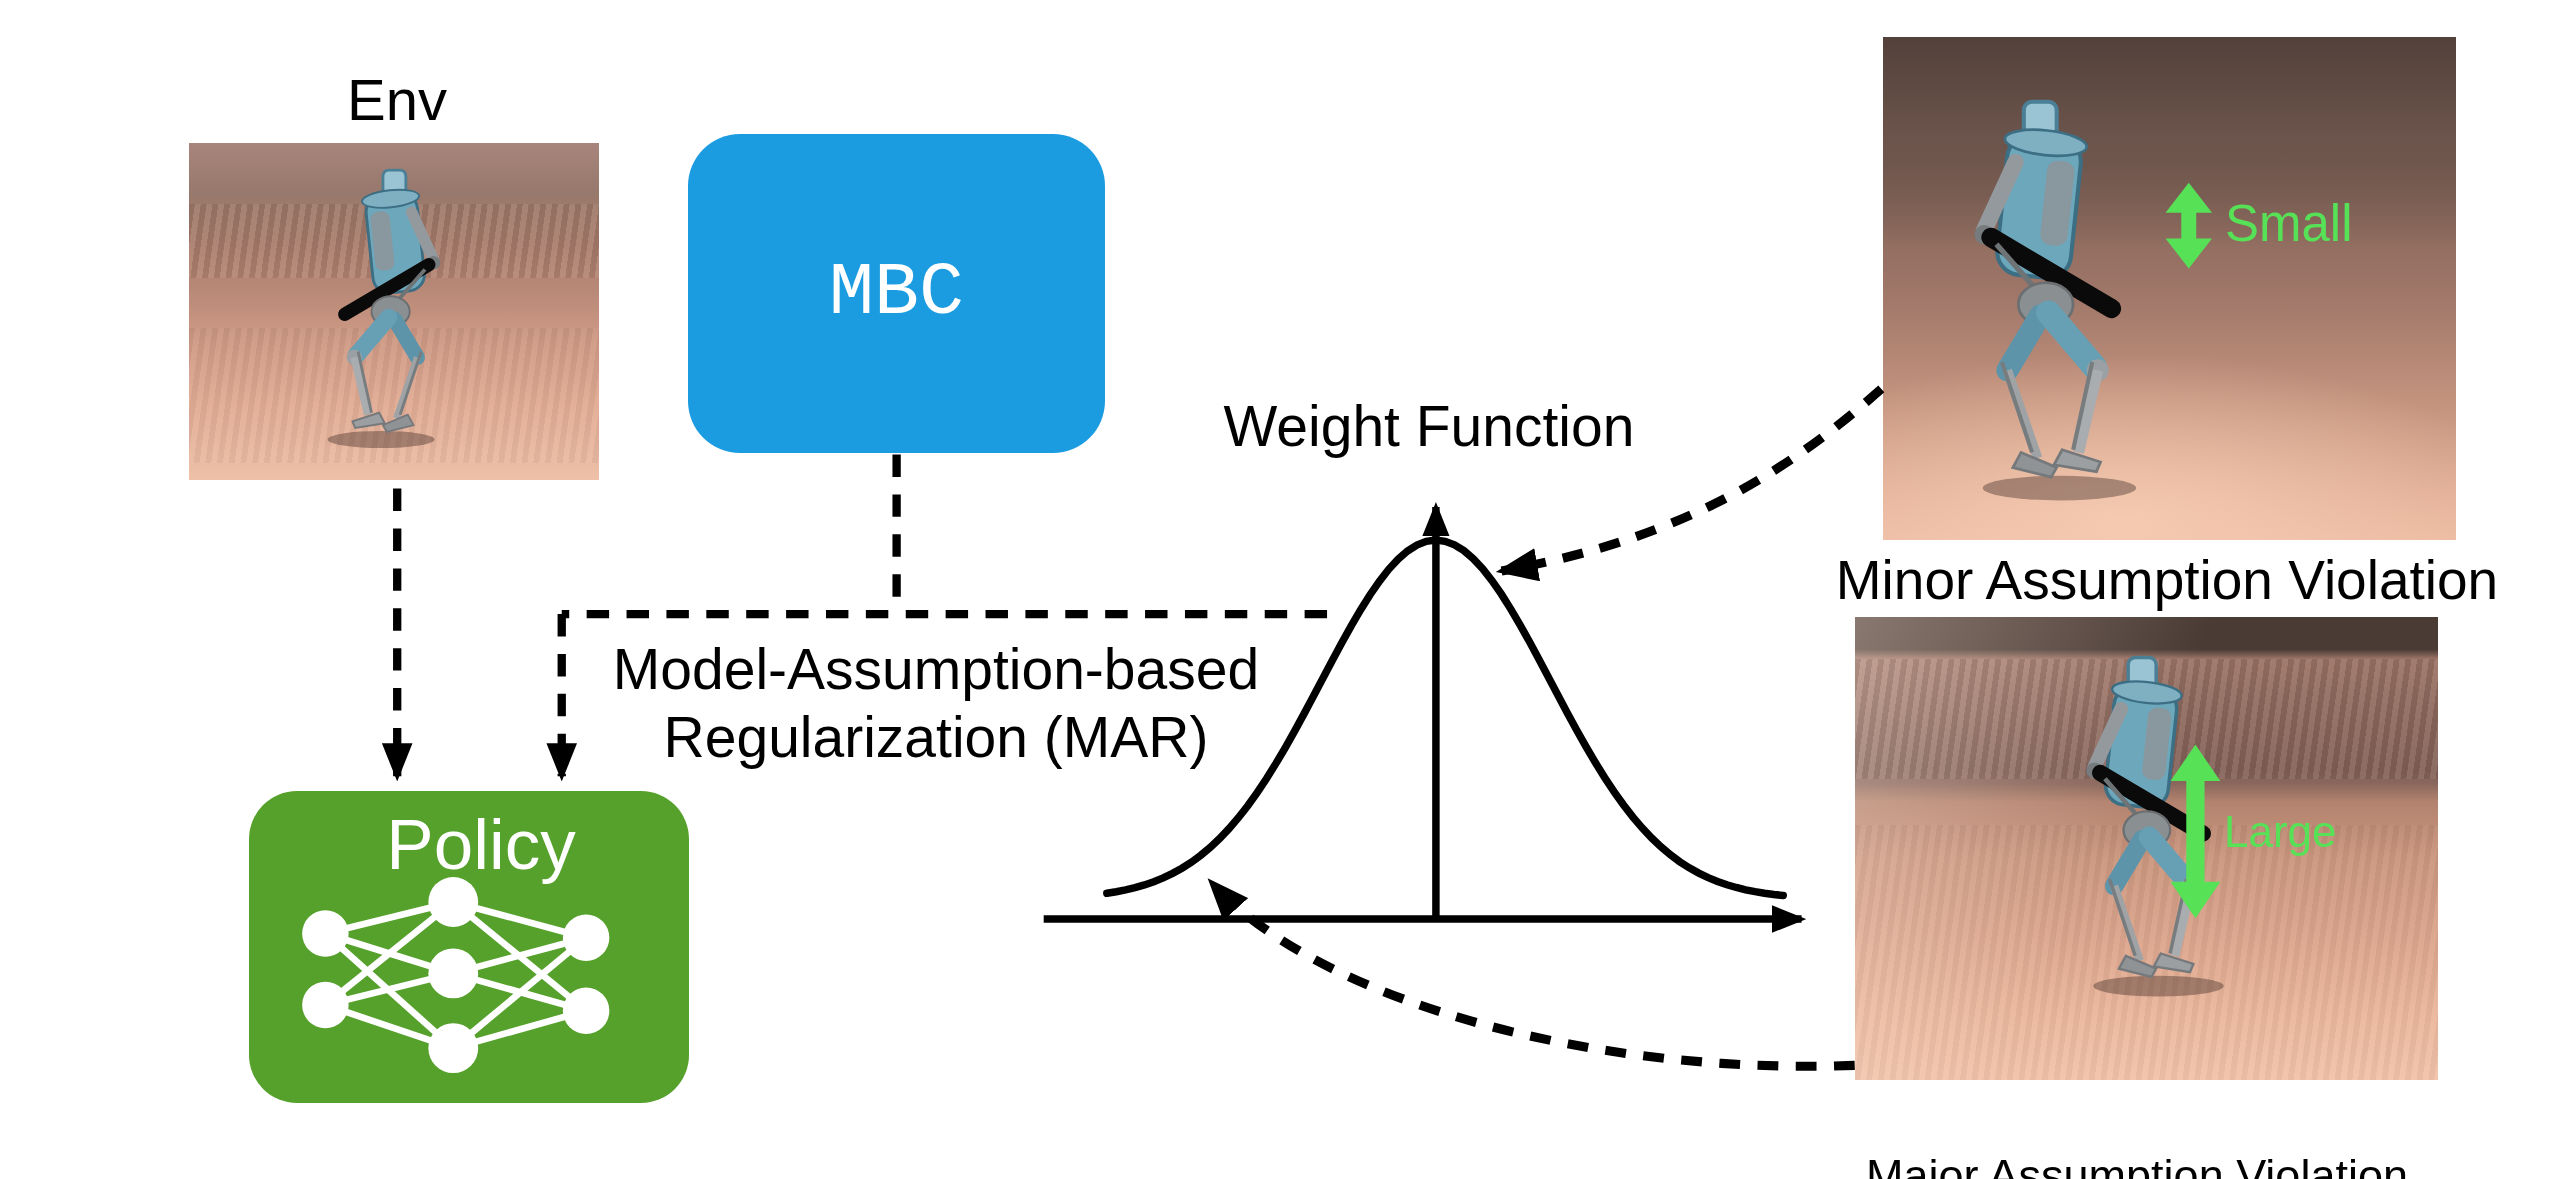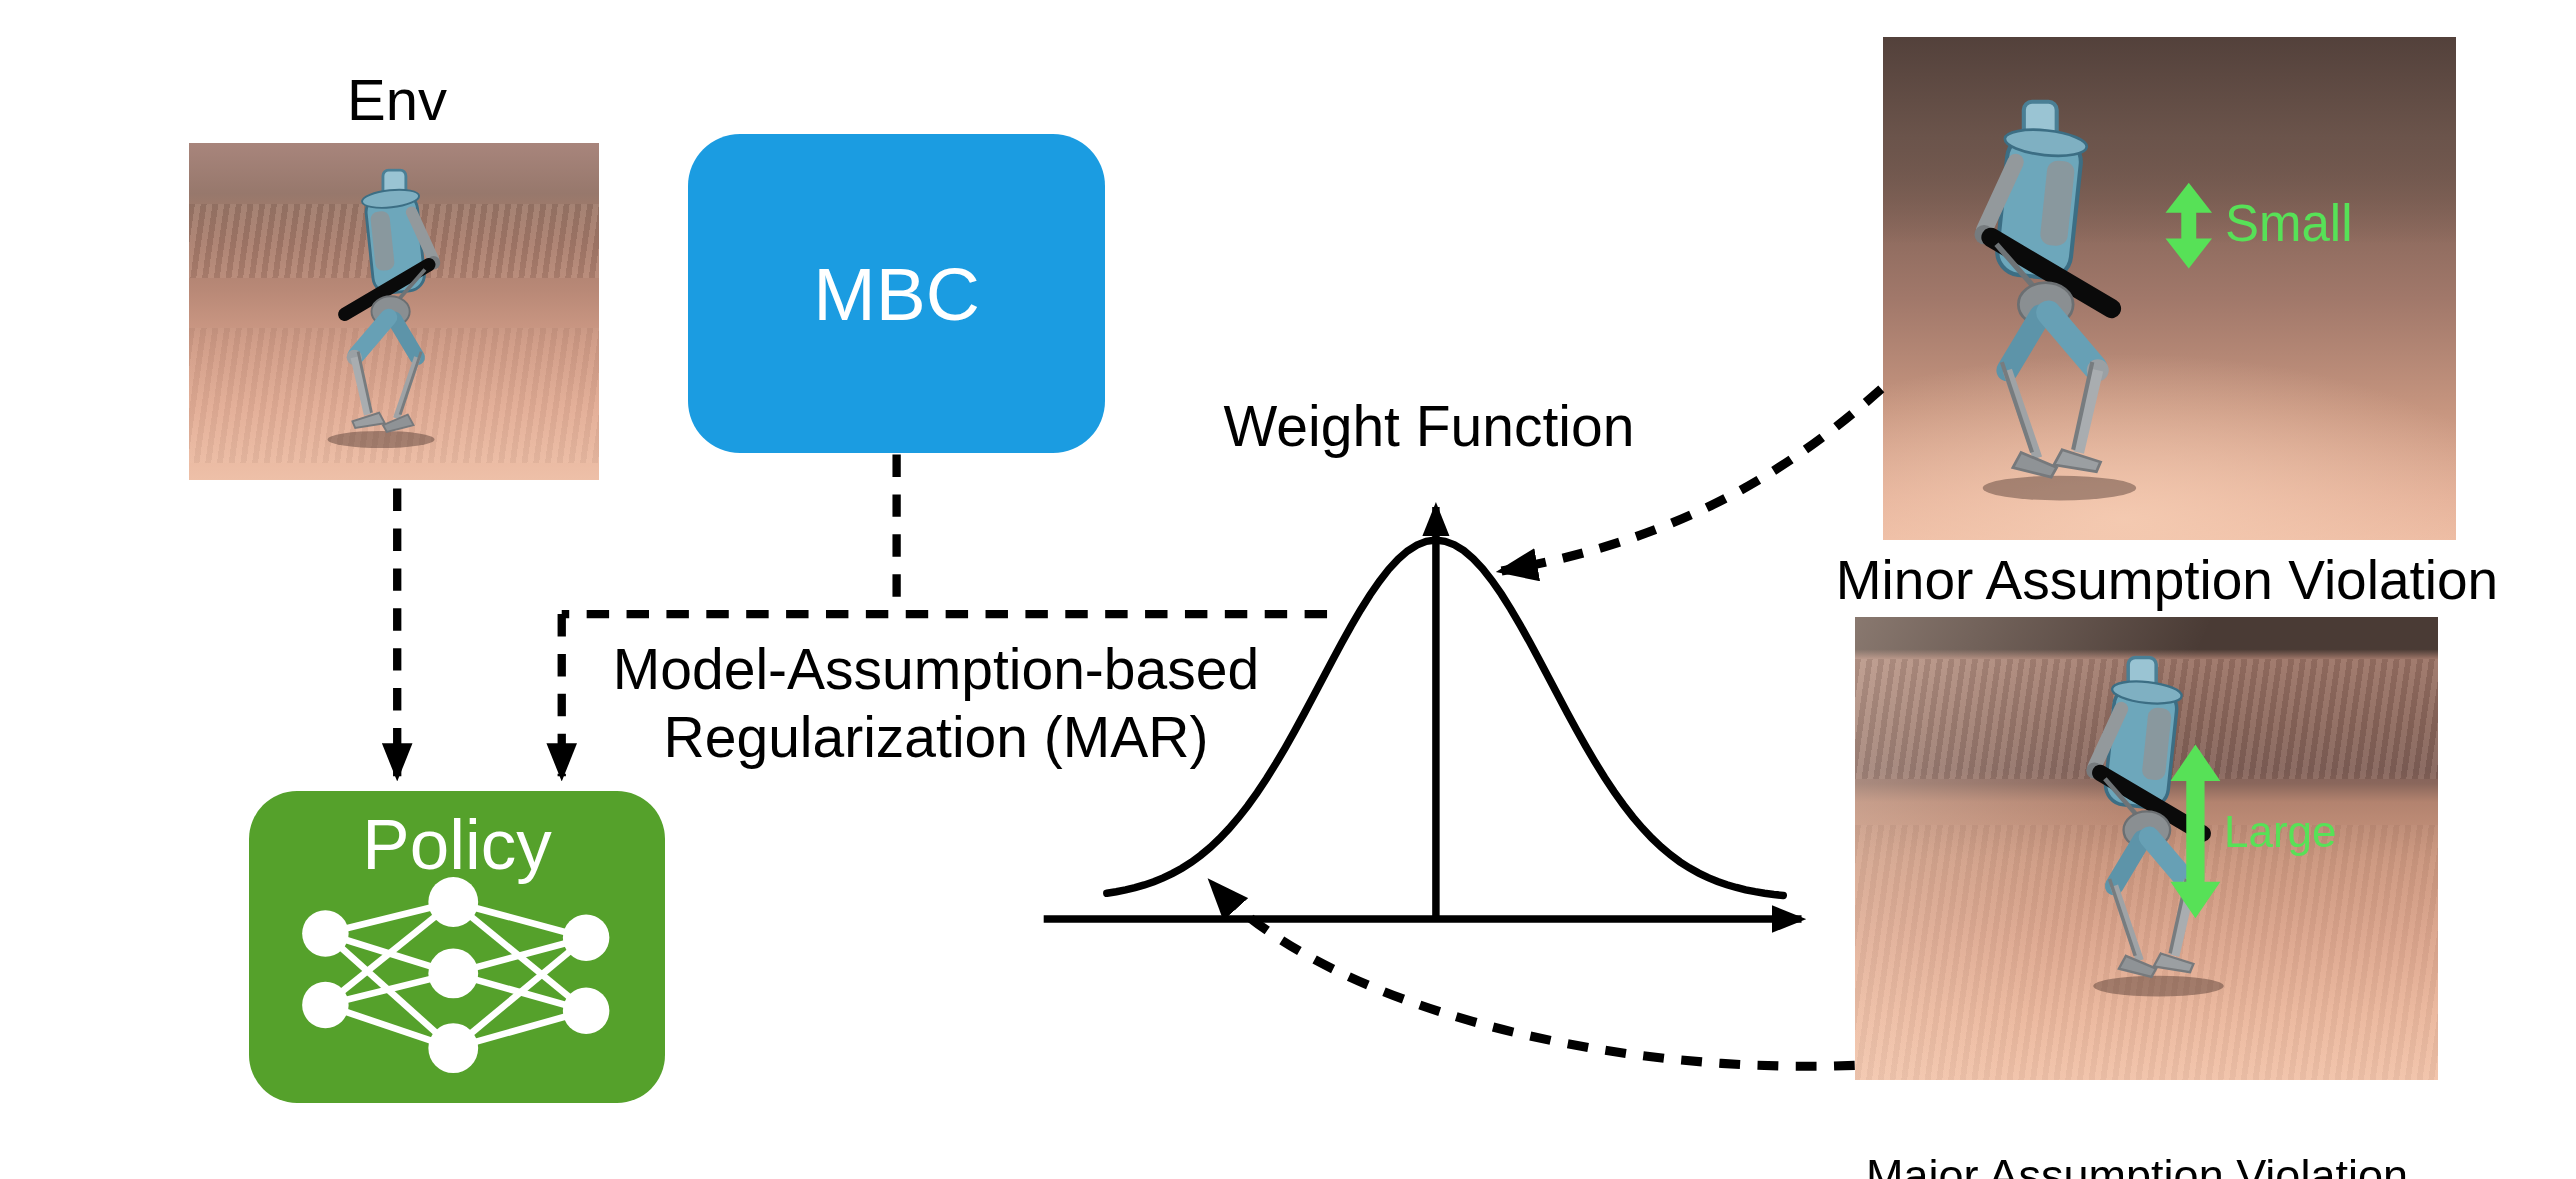--- a/index.html
+++ b/index.html
@@ -4,23 +4,23 @@
 <style>
   html,body{margin:0;padding:0;background:#ffffff;}
   body{width:2576px;height:1180px;position:relative;overflow:hidden;
        font-family:"Liberation Sans", sans-serif;color:#000;}
   .abs{position:absolute;}
   .label{white-space:nowrap;color:#000;}
   .center{transform:translateX(-50%);text-align:center;}
 
   
   .mbc-box{left:688px;top:134px;width:417px;height:319px;border-radius:52px;
-           display:flex;align-items:center;justify-content:center;}
+           display:flex;align-items:center;justify-content:center;font-family:Liberation Mono, monospace;}
   .mbc-box .t{color:#fff;font-size:75px;}
-  .policy-box{left:249px;top:791px;width:416px;height:312px;border-radius:48px;}
+  .policy-box{left:249px;top:791px;width:416px;height:312px;border-radius:48px;padding-left:24px;}
   .policy-box .t{color:#fff;font-size:71px;text-align:center;margin-top:13.3px;}
 
   
   .env-label{left:397px;top:66px;font-size:58px;}
   .rl-label{left:239px;top:550px;font-size:55px;line-height:68px;}
   .mar-label{left:936px;top:635px;font-size:57px;line-height:68px;}
   .wf-label{left:1429px;top:393px;font-size:57px;}
   .minor-caption{left:2167px;top:548px;font-size:55px;}
   .major-caption{left:2137px;top:1150px;font-size:45px;text-align:center;}
   .small-label{left:2225px;top:194px;font-size:51px;}

